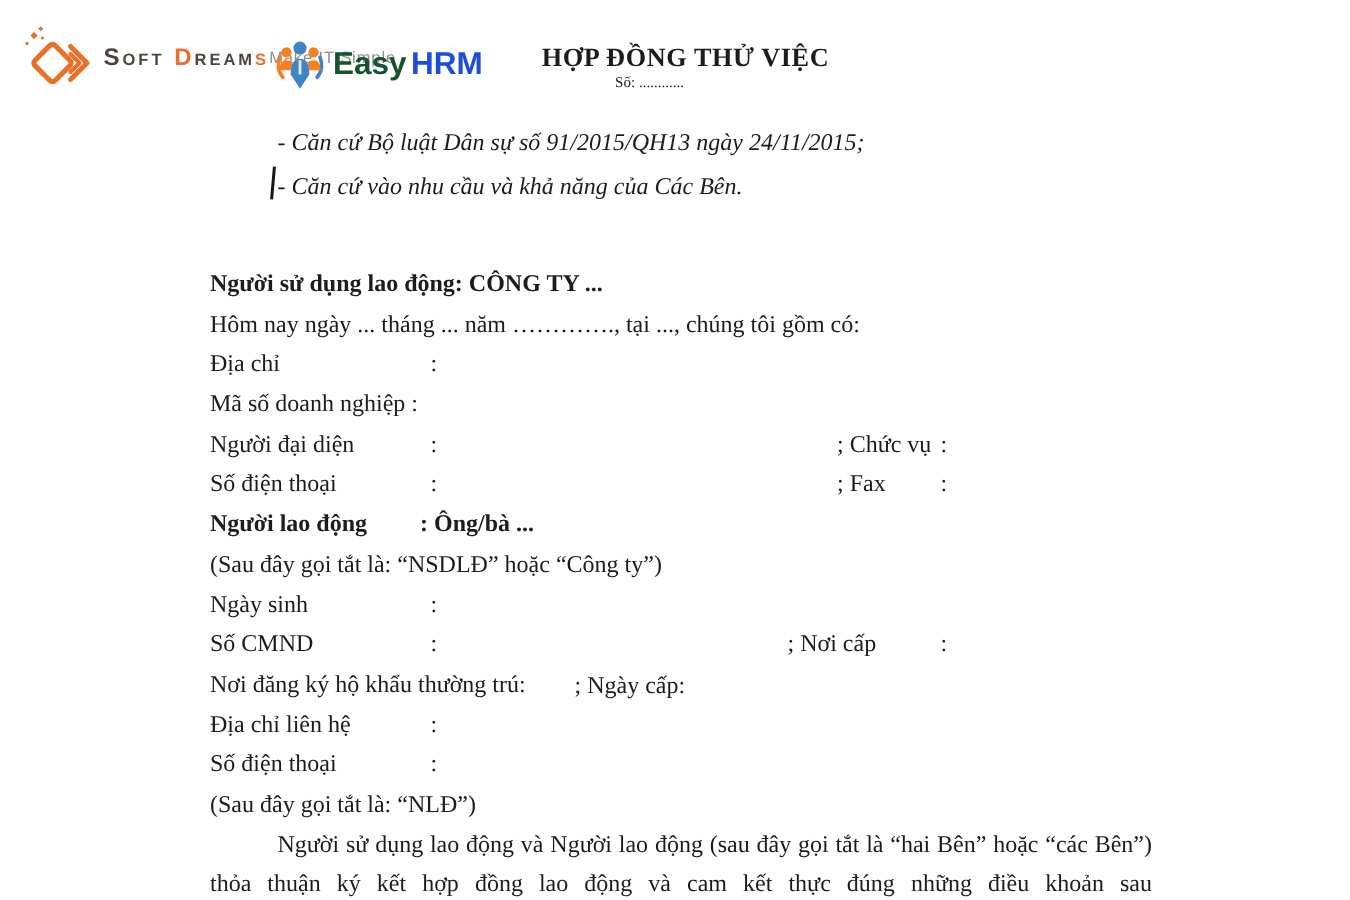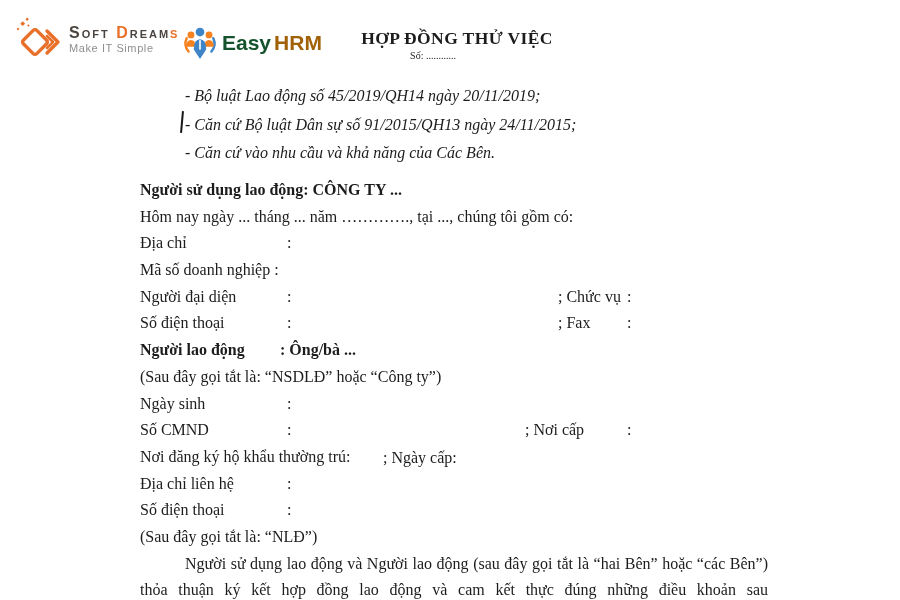--- a/index.html
+++ b/index.html
@@ -6,34 +6,34 @@
   .page {
     position:relative; width:900px; height:600px; background:#ffffff;
     font-family:"Liberation Serif", serif; color:#1c1c1c; overflow:hidden;
   }
 
   
   .logo-sd {
     position:absolute; left:14px; top:16px; display:flex; align-items:center; gap:5px;
     font-family:"Liberation Sans", sans-serif;
   }
-  .sd-text { display:flex; flex-direction:column; align-items:flex-start; }
+  .sd-text { display:flex; align-items:center; }
   .sd-name {
     font-variant:small-caps; font-size:16px; font-weight:600; letter-spacing:2px;
     color:#4b443f; line-height:18px; white-space:nowrap;
   }
   .sd-accent { color:#e8702a; }
   .sd-tagline { font-size:11px; color:#8f8f8f; letter-spacing:0.6px; line-height:13px; }
 
   .logo-hrm {
     position:absolute; left:181px; top:23px; display:flex; align-items:center; gap:3px;
     font-family:"Liberation Sans", sans-serif; font-weight:bold; font-size:21px; line-height:21px;
   }
   .hrm-easy { color:#14532d; }
-  .hrm-hrm  { color:#a16207; }
+  .hrm-hrm  { color:#1d4ed8; }
 
   
   .doc-title {
     position:absolute; left:457px; top:28px; transform:translateX(-50%);
     font-size:17.5px; font-weight:bold; letter-spacing:0.4px; white-space:nowrap;
   }
   .doc-number {
     position:absolute; left:433px; top:50px; transform:translateX(-50%);
     font-size:10px; white-space:nowrap;
   }
@@ -101,21 +101,20 @@
       <rect x="19" y="18" width="2" height="10" fill="#ffffff" opacity="0.85"></rect>
     </svg>
     <span class="hrm-easy">Easy</span>
       <span class="hrm-hrm">HRM</span>
   </div>
 
   <div class="doc-title">HỢP ĐỒNG THỬ VIỆC</div>
   <div class="doc-number">Số: ............</div>
 
   <div class="preamble">
-    <div class="pline">- Bộ luật Lao động số 45/2019/QH14 ngày 20/11/2019;</div>
     <div class="pline">- Căn cứ Bộ luật Dân sự số 91/2015/QH13 ngày 24/11/2015;</div>
     <div class="pline">- Căn cứ vào nhu cầu và khả năng của Các Bên.</div>
   </div>
   <div class="caret"></div>
 
   <div class="body-block">
 
     <div class="bline bold"><span>Người sử dụng lao động: CÔNG TY ...</span></div>
 
     <div class="bline"><span>Hôm nay ngày ... tháng ... năm …………., tại ..., chúng tôi gồm có:</span></div>

